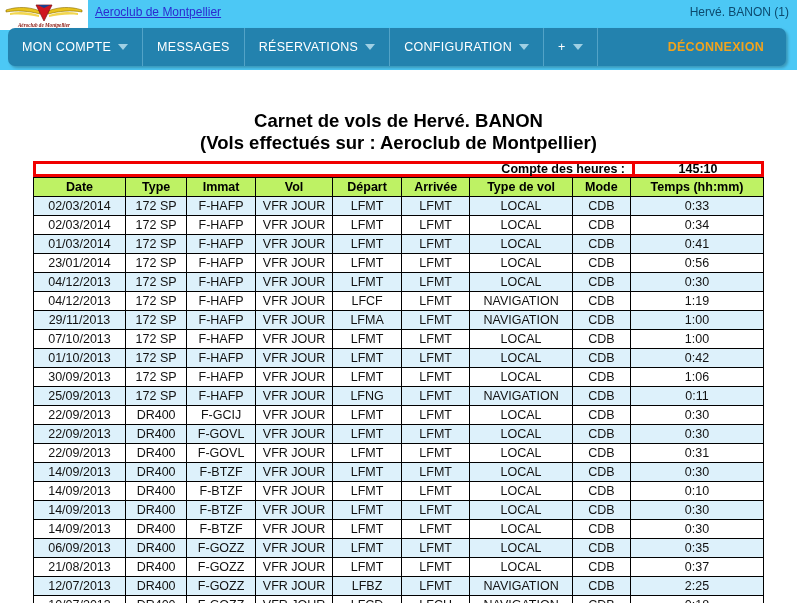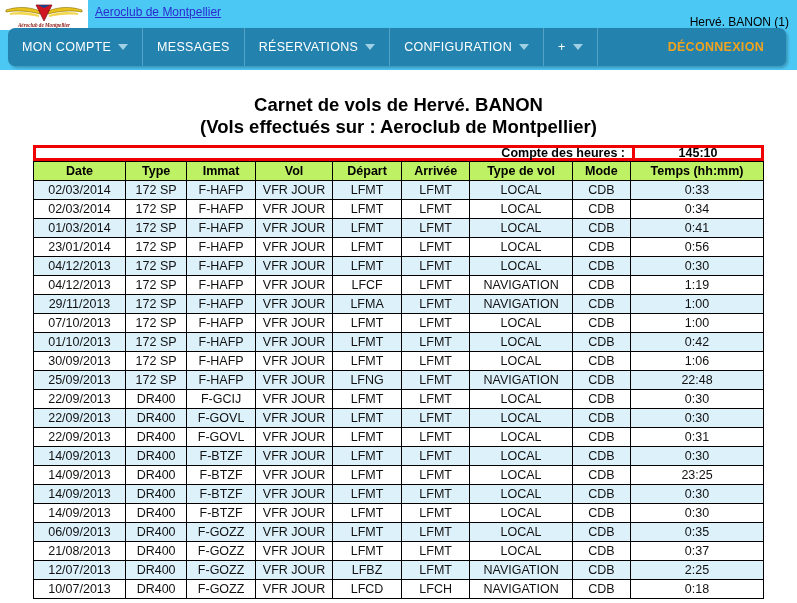--- a/index.html
+++ b/index.html
@@ -30,23 +30,23 @@
     position: absolute;
     left: 95px; top: 5px;
     font-size: 12px;
     color: #2b2bd0;
     text-decoration: underline;
     cursor: pointer;
     white-space: nowrap;
   }
   #user-label {
     position: absolute;
-    right: 8px; top: 15px;
+    right: 8px; top: 5px;
     font-size: 12px;
-    color: #000000;
+    color: #0c4a6e;
     white-space: nowrap;
   }
 
   
   #navbar {
     position: absolute;
     left: 8px; top: 28px;
     width: 778px; height: 38px;
     background: #2382ae;
     border-radius: 7px;
@@ -83,21 +83,21 @@
     color: #f0a31e;
     font-size: 12.5px;
     letter-spacing: 0.3px;
     cursor: pointer;
     white-space: nowrap;
     font-weight: bold;
   }
 
   
   #titles {
-    margin-top: 24px;
+    margin-top: 40px;
     text-align: center;
     color: #000000;
     font-weight: bold;
     font-size: 18.5px;
     line-height: 1.18;
   }
 
   
   #content { padding: 0 33px; margin-top: 7px; }
 
@@ -336,21 +336,21 @@
         </tr>
         <tr>
           <td>25/09/2013</td>
           <td>172 SP</td>
           <td>F-HAFP</td>
           <td>VFR JOUR</td>
           <td>LFNG</td>
           <td>LFMT</td>
           <td>NAVIGATION</td>
           <td>CDB</td>
-          <td>22:48</td>
+          <td>0:11</td>
         </tr>
         <tr>
           <td>22/09/2013</td>
           <td>DR400</td>
           <td>F-GCIJ</td>
           <td>VFR JOUR</td>
           <td>LFMT</td>
           <td>LFMT</td>
           <td>LOCAL</td>
           <td>CDB</td>
@@ -391,21 +391,21 @@
         </tr>
         <tr>
           <td>14/09/2013</td>
           <td>DR400</td>
           <td>F-BTZF</td>
           <td>VFR JOUR</td>
           <td>LFMT</td>
           <td>LFMT</td>
           <td>LOCAL</td>
           <td>CDB</td>
-          <td>23:25</td>
+          <td>0:10</td>
         </tr>
         <tr>
           <td>14/09/2013</td>
           <td>DR400</td>
           <td>F-BTZF</td>
           <td>VFR JOUR</td>
           <td>LFMT</td>
           <td>LFMT</td>
           <td>LOCAL</td>
           <td>CDB</td>

